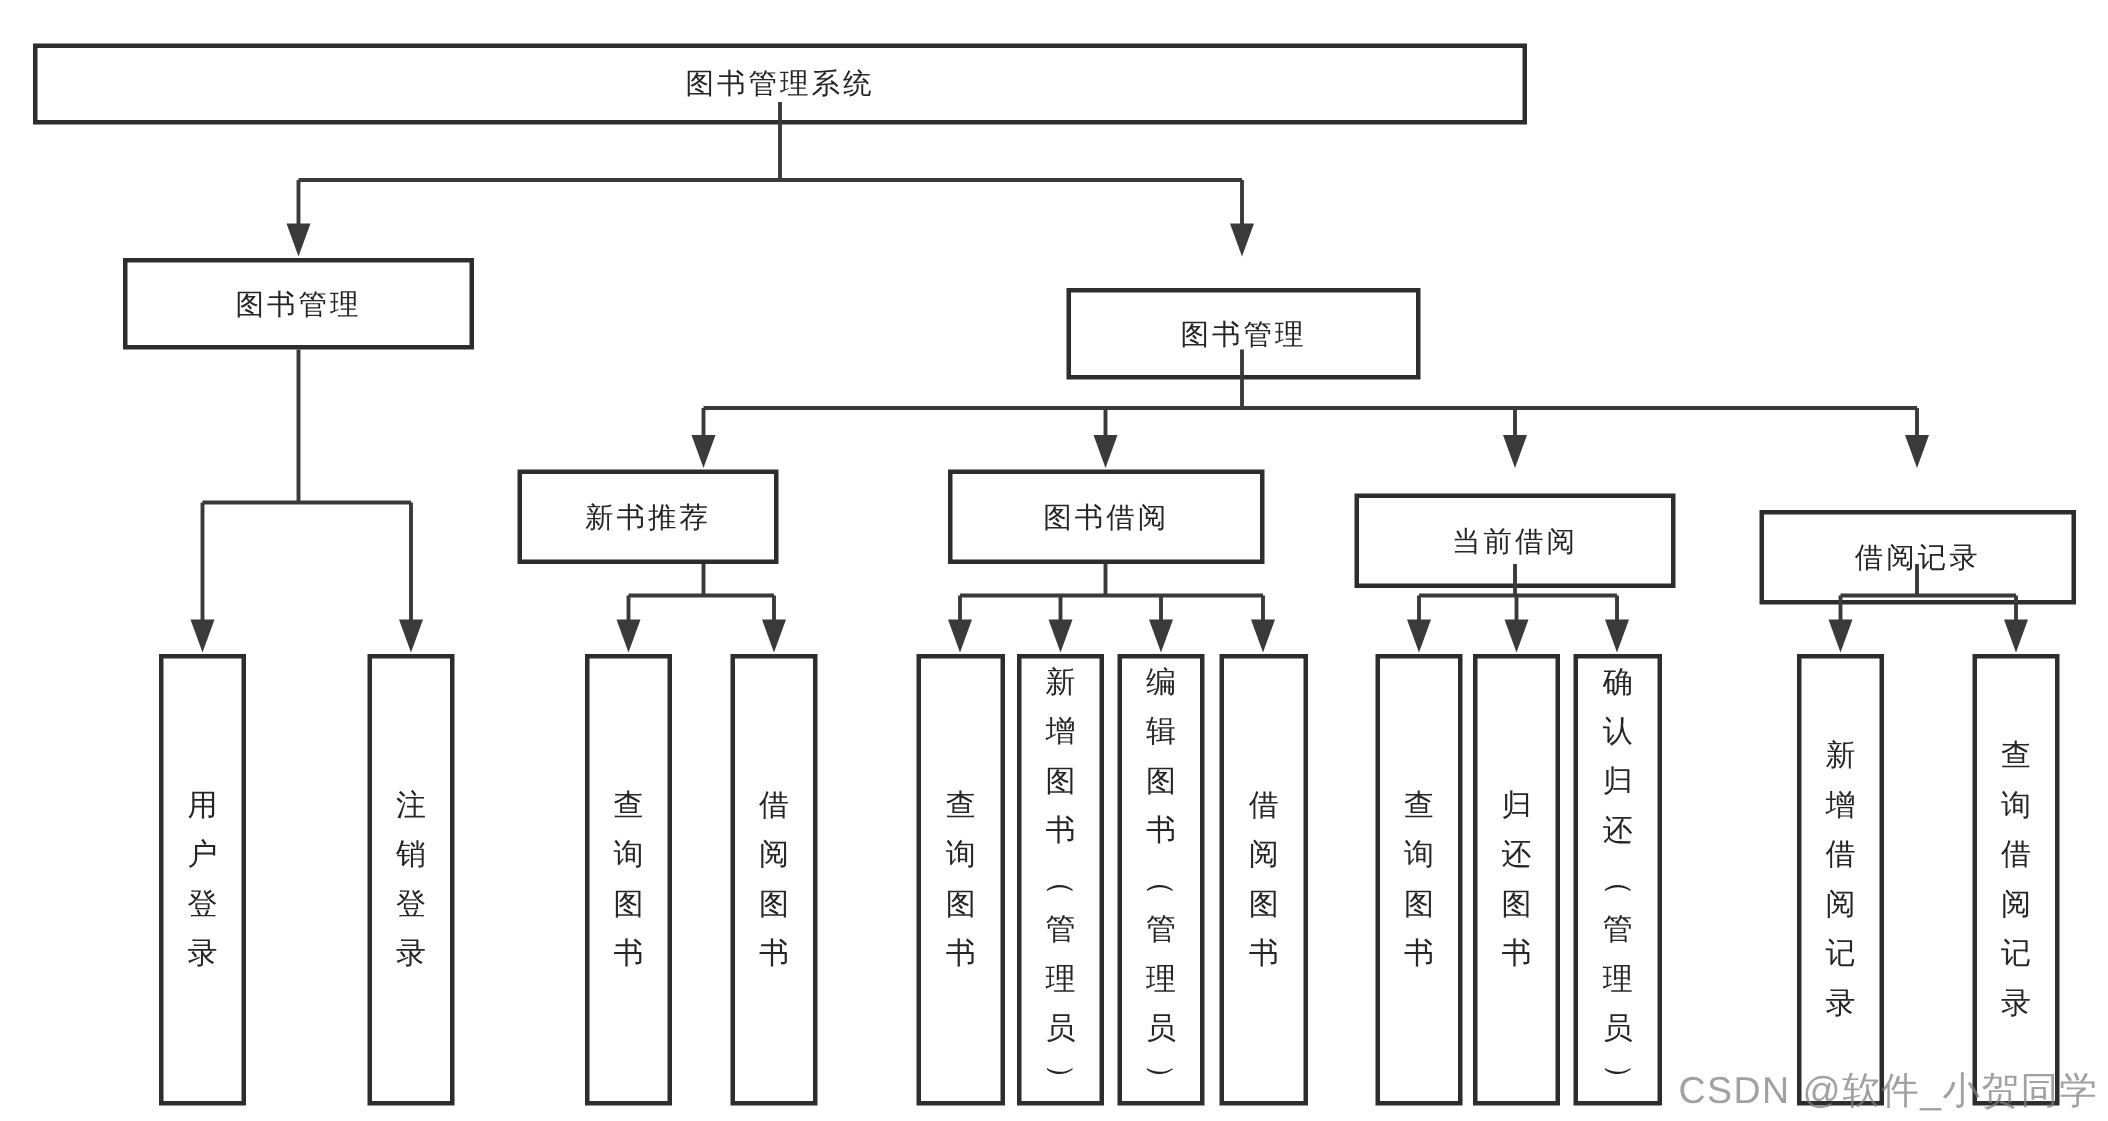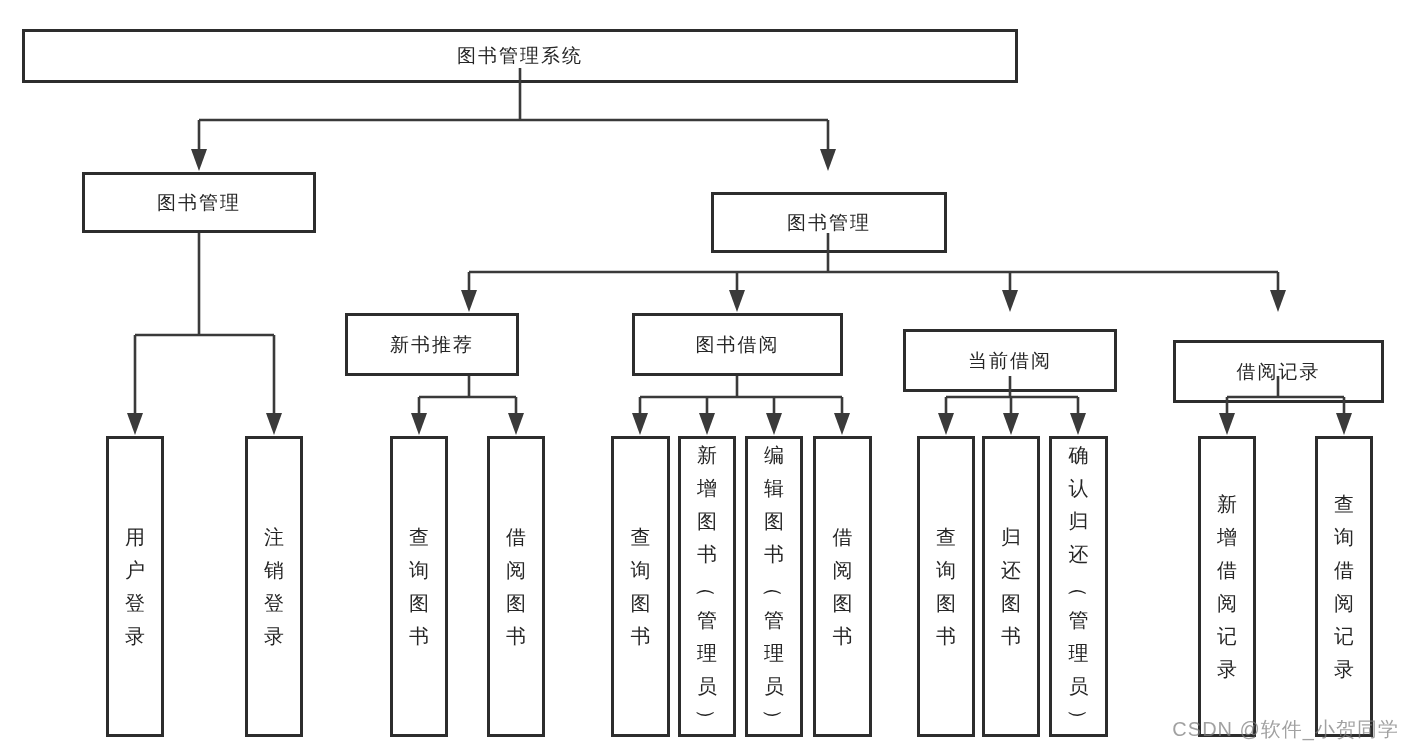--- a/index.html
+++ b/index.html
@@ -13,21 +13,21 @@
     border:3px solid #2d2d2d;display:flex;align-items:center;justify-content:center;
   }
   .hbox span{font-size:19px;letter-spacing:2px;color:#262626;white-space:nowrap;}
   .vbox{z-index:2;}
   .vlabel{display:flex;flex-direction:column;align-items:center;gap:13px;}
   .vlabel span{font-size:20px;line-height:1;display:block;color:#262626;}
   .vlabel span.rot{transform:rotate(90deg);}
   svg.connectors{position:absolute;left:0;top:0;z-index:1;}
   .watermark{
     position:absolute;right:6px;bottom:4px;z-index:5;
-    font-size:20px;letter-spacing:1px;color:rgba(125,125,125,0.72);white-space:nowrap;
+    font-size:25px;letter-spacing:1px;color:rgba(125,125,125,0.72);white-space:nowrap;
   }
 </style>
 </head>
 <body>
 
 <svg class="connectors" width="1405" height="747" viewBox="0 0 1405 747">
   <g stroke="#3a3a3a" stroke-width="2.6" fill="none">
 
     <path d="M520 68 V120"></path>
     <path d="M199 120 H828"></path>

